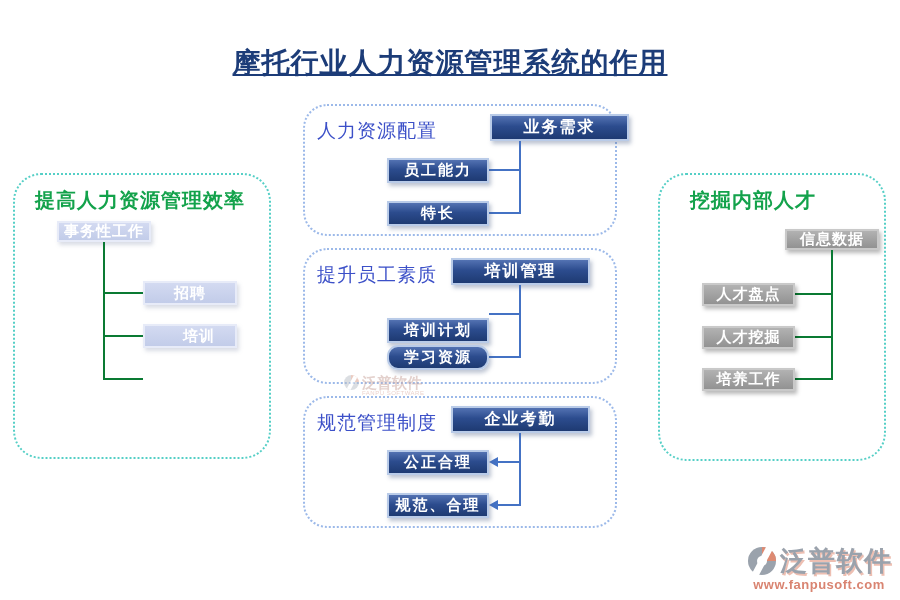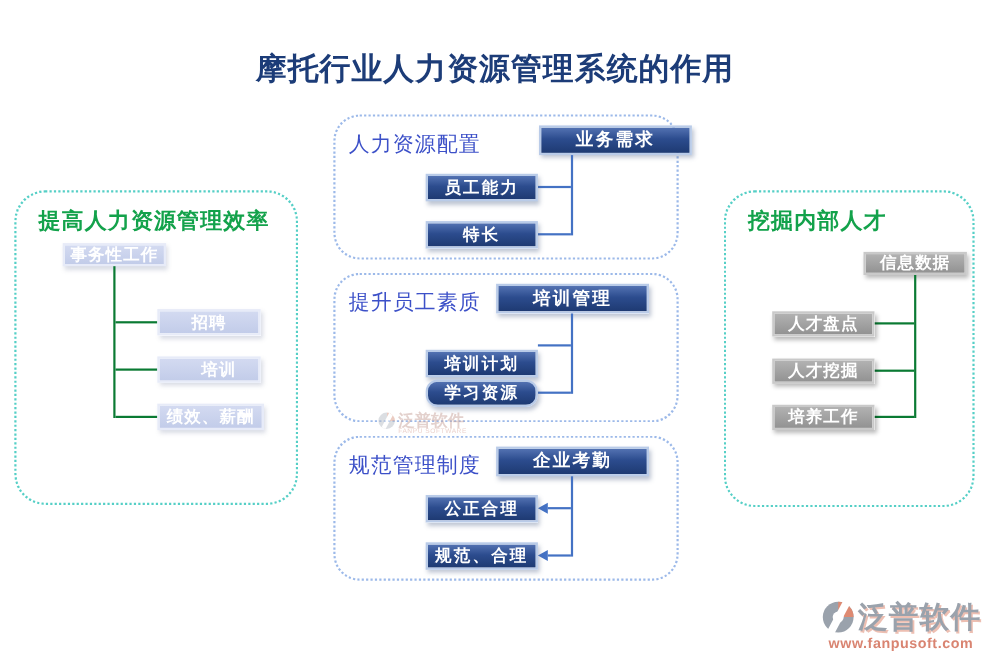--- a/index.html
+++ b/index.html
@@ -6,21 +6,21 @@
   #stage{
     position:relative;width:900px;height:600px;background:#ffffff;overflow:hidden;
     font-family:"Liberation Sans","DejaVu Sans",sans-serif;
   }
   .serif{font-family:"Liberation Serif","DejaVu Serif",serif;}
   .abs{position:absolute;box-sizing:border-box;}
 
   
   .main-title{
     left:0;right:0;top:44px;text-align:center;
-    font-size:28px;font-weight:bold;color:#1c3c78;letter-spacing:1px;
+    font-size:28px;font-weight:bold;color:#1c3c78;letter-spacing:1px;text-decoration:underline;
   }
 
   
   .panel{border:2px dotted #9cb9e9;border-radius:24px;}
   .panel.teal{border-color:#55cfc6;border-radius:28px;}
   .panel-title-blue{font-size:19px;color:#3c50c8;letter-spacing:1px;white-space:nowrap;}
   .panel-title-green{font-size:20px;font-weight:bold;color:#13a24b;letter-spacing:1px;white-space:nowrap;}
 
   
   .nbox{display:flex;align-items:center;justify-content:center;color:#ffffff;
@@ -79,21 +79,20 @@
 
     <div class="abs nbox lav" style="left:42px;top:46px;width:94px;height:21px;">事务性工作</div>
 
     <div class="abs line-g" style="left:88px;top:67px;width:2px;height:138px;"></div>
     <div class="abs line-g" style="left:90px;top:117px;width:38px;height:2px;"></div>
     <div class="abs line-g" style="left:90px;top:160px;width:38px;height:2px;"></div>
     <div class="abs line-g" style="left:90px;top:203px;width:38px;height:2px;"></div>
 
     <div class="abs nbox lav" style="left:128px;top:106px;width:94px;height:24px;">招聘</div>
     <div class="abs nbox lav" style="left:128px;top:149px;width:94px;height:24px;padding-left:18px;">培训</div>
-    <div class="abs nbox lav" style="left:128px;top:192px;width:97px;height:24px;">绩效、薪酬</div>
   </div>
 
   <div class="abs panel" style="left:303px;top:104px;width:314px;height:132px;">
     <div class="abs panel-title-blue serif" style="left:12px;top:12px;">人力资源配置</div>
 
     <div class="abs nbox navy" style="left:146px;top:8px;width:139px;height:27px;margin-left:39px;">业务需求</div>
 
     <div class="abs line-b" style="left:214px;top:35px;width:2px;height:73px;"></div>
     <div class="abs line-b" style="left:184px;top:63px;width:30px;height:2px;"></div>
     <div class="abs line-b" style="left:184px;top:106px;width:30px;height:2px;"></div>
@@ -124,21 +123,21 @@
     <div class="abs line-b" style="left:193px;top:63px;width:21px;height:2px;"></div>
     <div class="abs arrow-left" style="left:184px;top:59px;"></div>
     <div class="abs line-b" style="left:193px;top:106px;width:21px;height:2px;"></div>
     <div class="abs arrow-left" style="left:184px;top:102px;"></div>
 
     <div class="abs nbox navy" style="left:82px;top:95px;width:102px;height:25px;font-size:15px;">规范、合理</div>
     <div class="abs nbox navy" style="left:82px;top:52px;width:102px;height:25px;font-size:15px;">公正合理</div>
   </div>
 
   <div class="abs panel teal" style="left:658px;top:173px;width:228px;height:288px;">
-    <div class="abs panel-title-green serif" style="left:20px;top:12px;">挖掘内部人才</div>
+    <div class="abs panel-title-green serif" style="left:30px;top:12px;">挖掘内部人才</div>
 
     <div class="abs nbox gray" style="left:125px;top:54px;width:94px;height:21px;">信息数据</div>
 
     <div class="abs line-g" style="left:171px;top:75px;width:2px;height:130px;"></div>
     <div class="abs line-g" style="left:135px;top:118px;width:36px;height:2px;"></div>
     <div class="abs line-g" style="left:135px;top:161px;width:36px;height:2px;"></div>
     <div class="abs line-g" style="left:135px;top:203px;width:36px;height:2px;"></div>
 
     <div class="abs nbox gray" style="left:42px;top:108px;width:93px;height:23px;">人才盘点</div>
     <div class="abs nbox gray" style="left:42px;top:151px;width:93px;height:23px;">人才挖掘</div>

